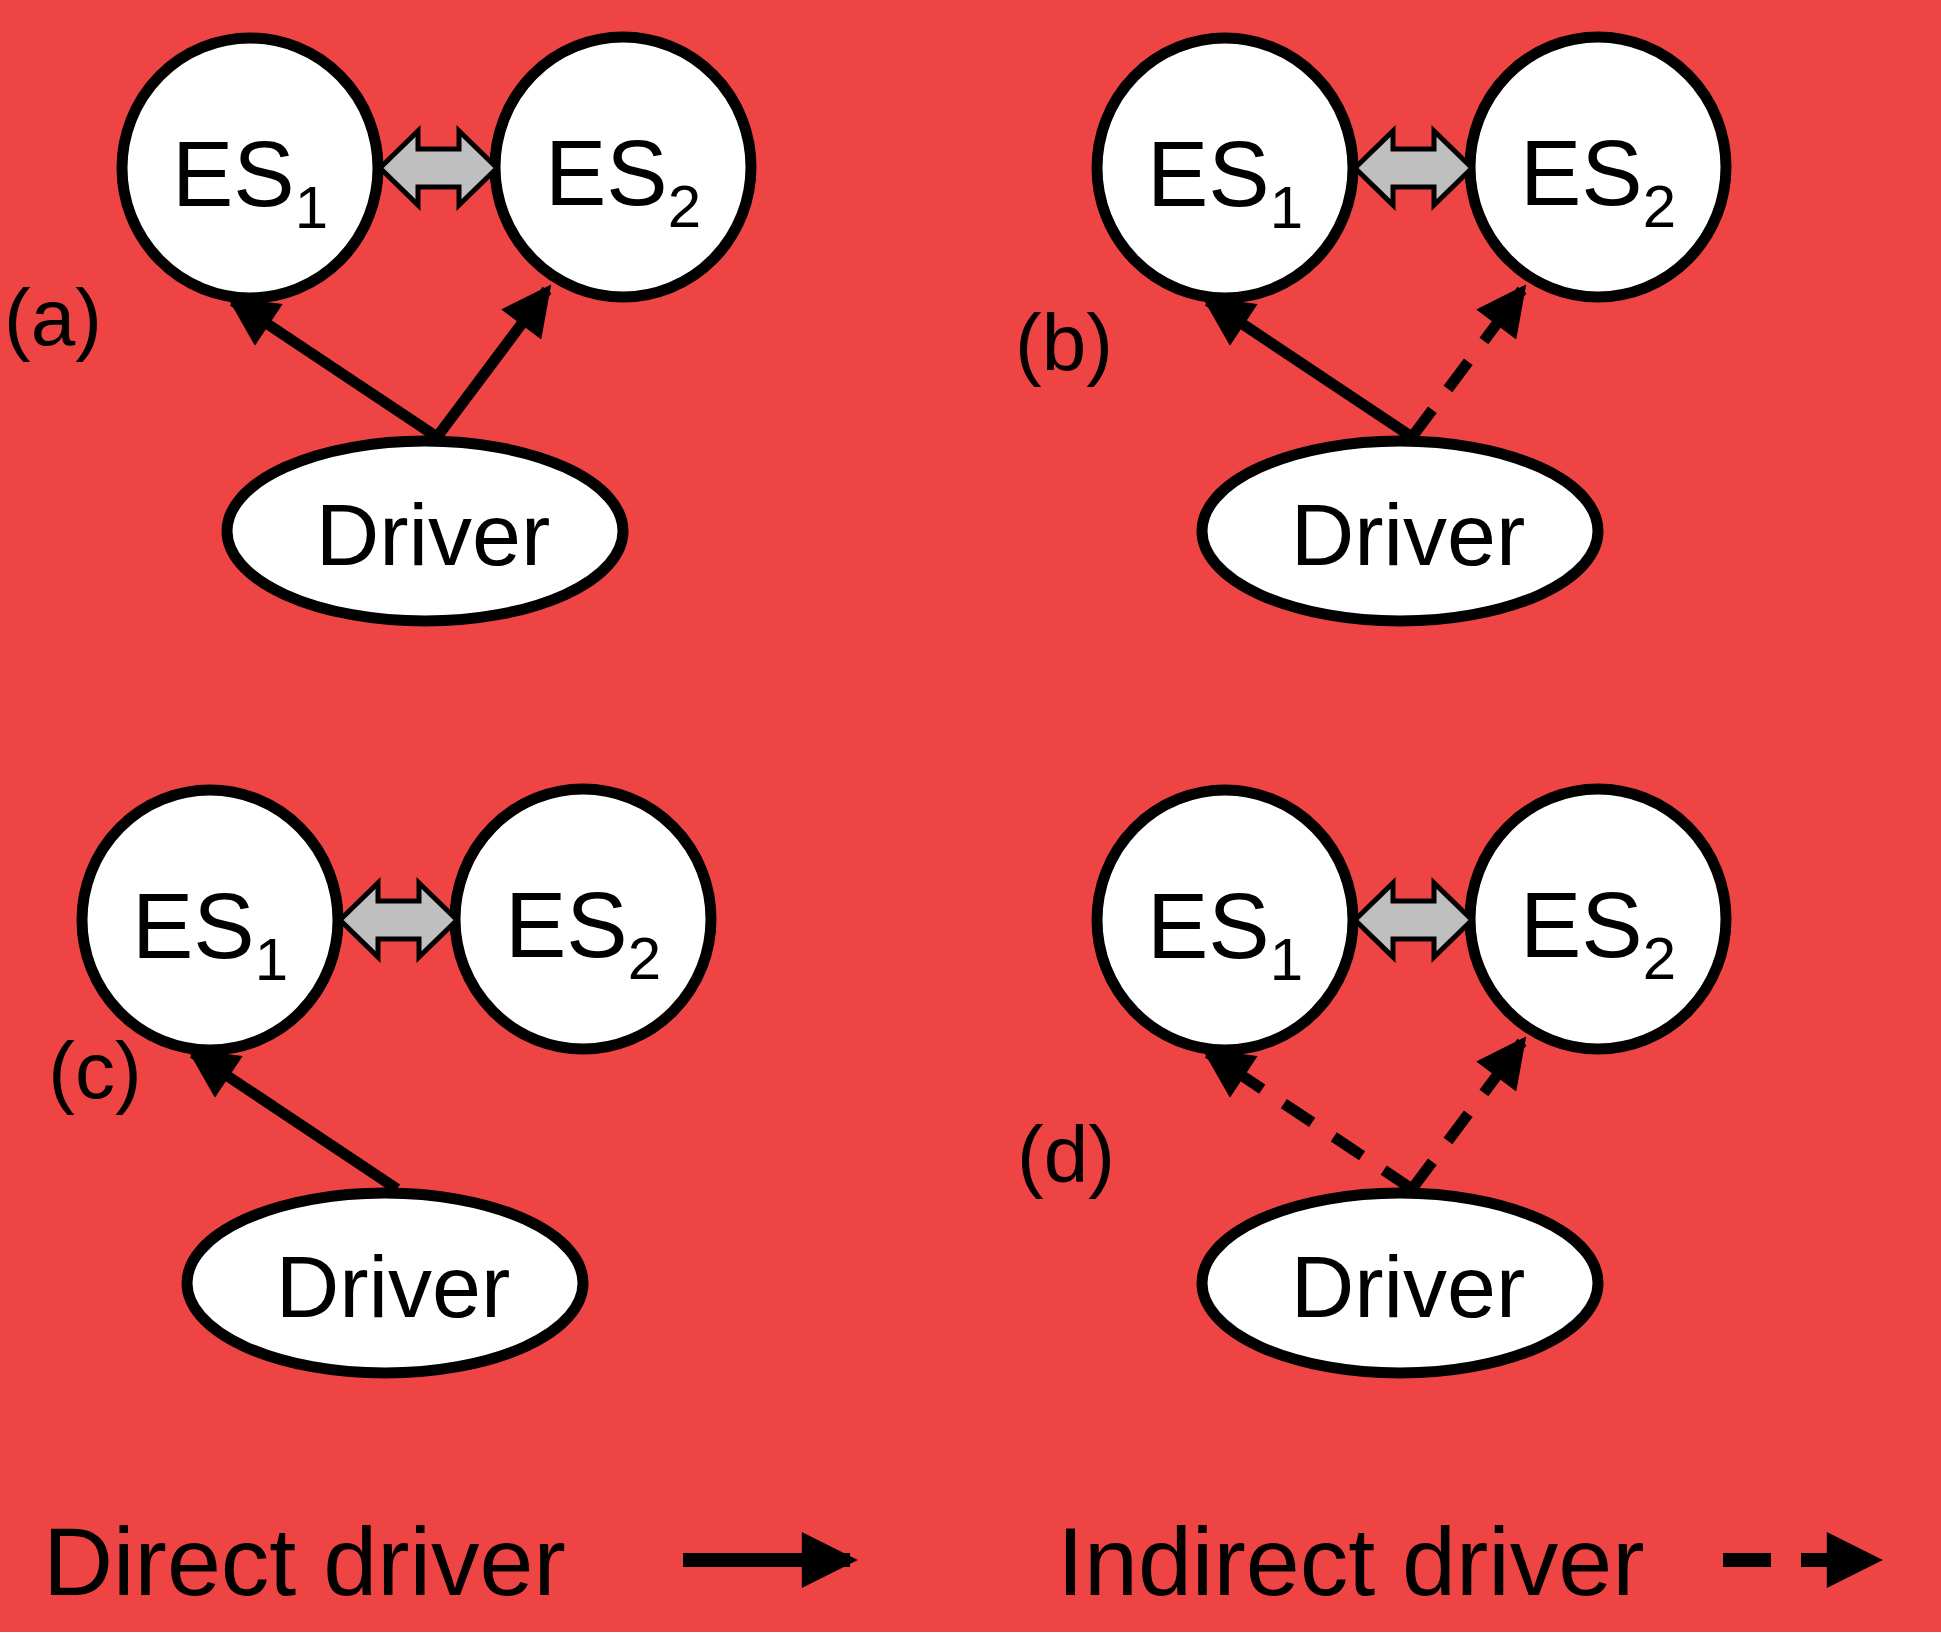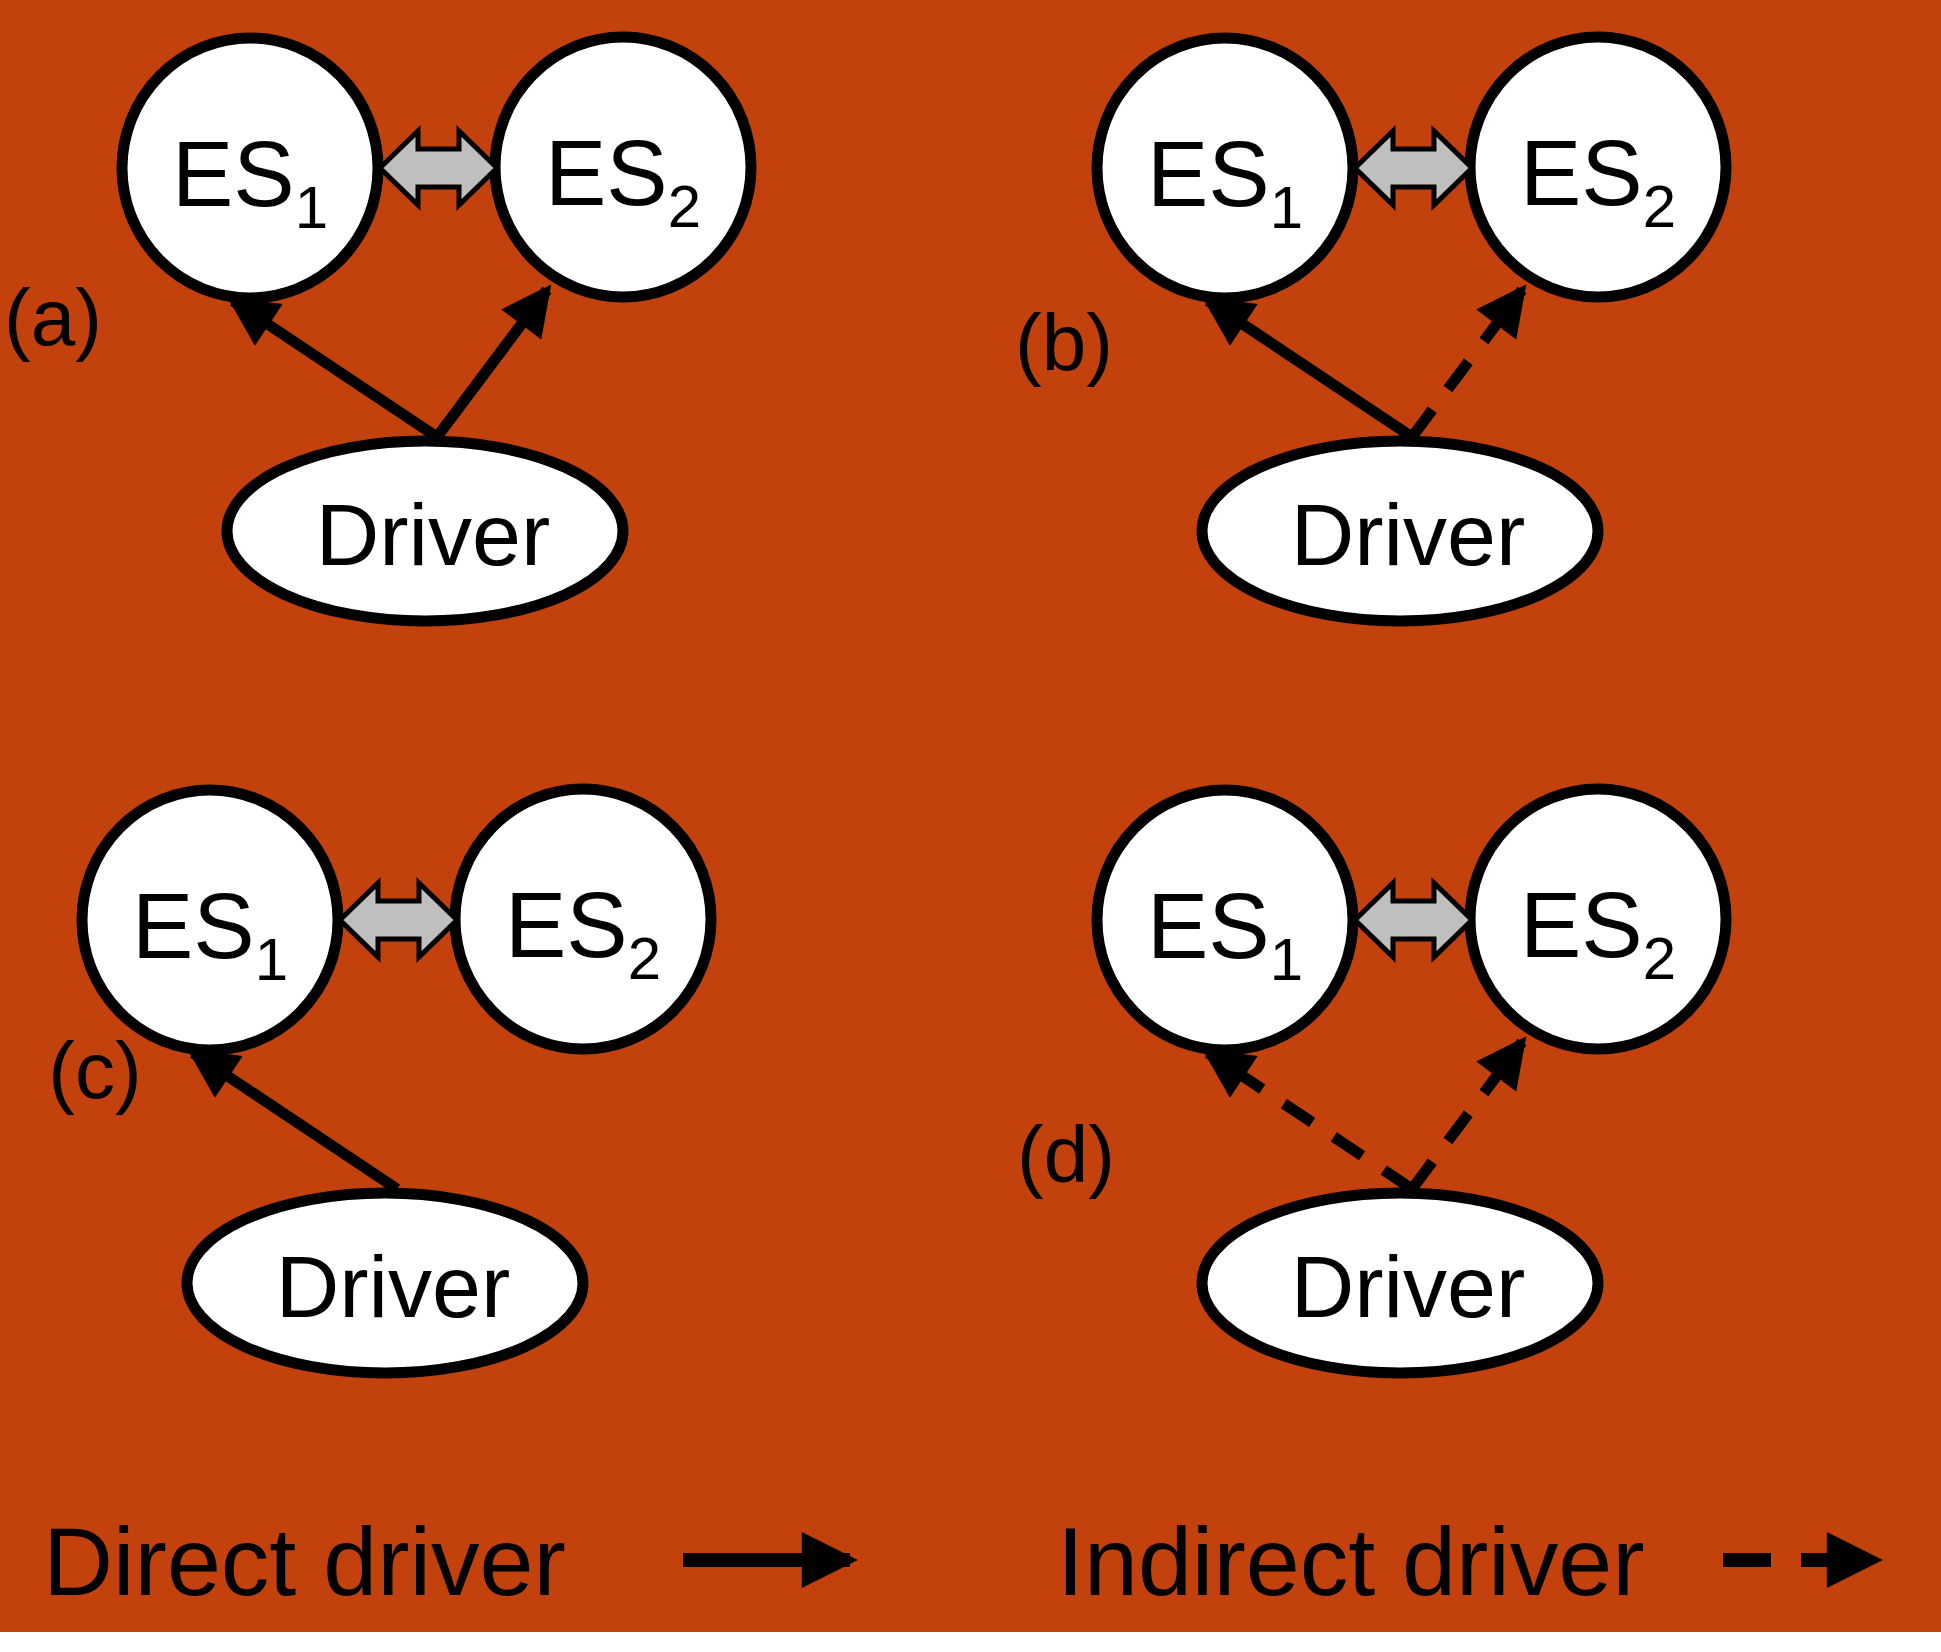--- a/index.html
+++ b/index.html
@@ -3,21 +3,21 @@
 <meta charset="utf-8">
 <style>
   html, body {
     margin: 0;
     padding: 0;
     background: #ffffff;
   }
   .figure-wrap {
     width: 1941px;
     height: 1632px;
-    background: #c2410c;
+    background: #ef4444;
     position: relative;
   }
   svg text {
     font-family: "Liberation Sans", sans-serif;
     fill: #000000;
   }
   .node {
     fill: #ffffff;
     stroke: #000000;
     stroke-width: 11;

